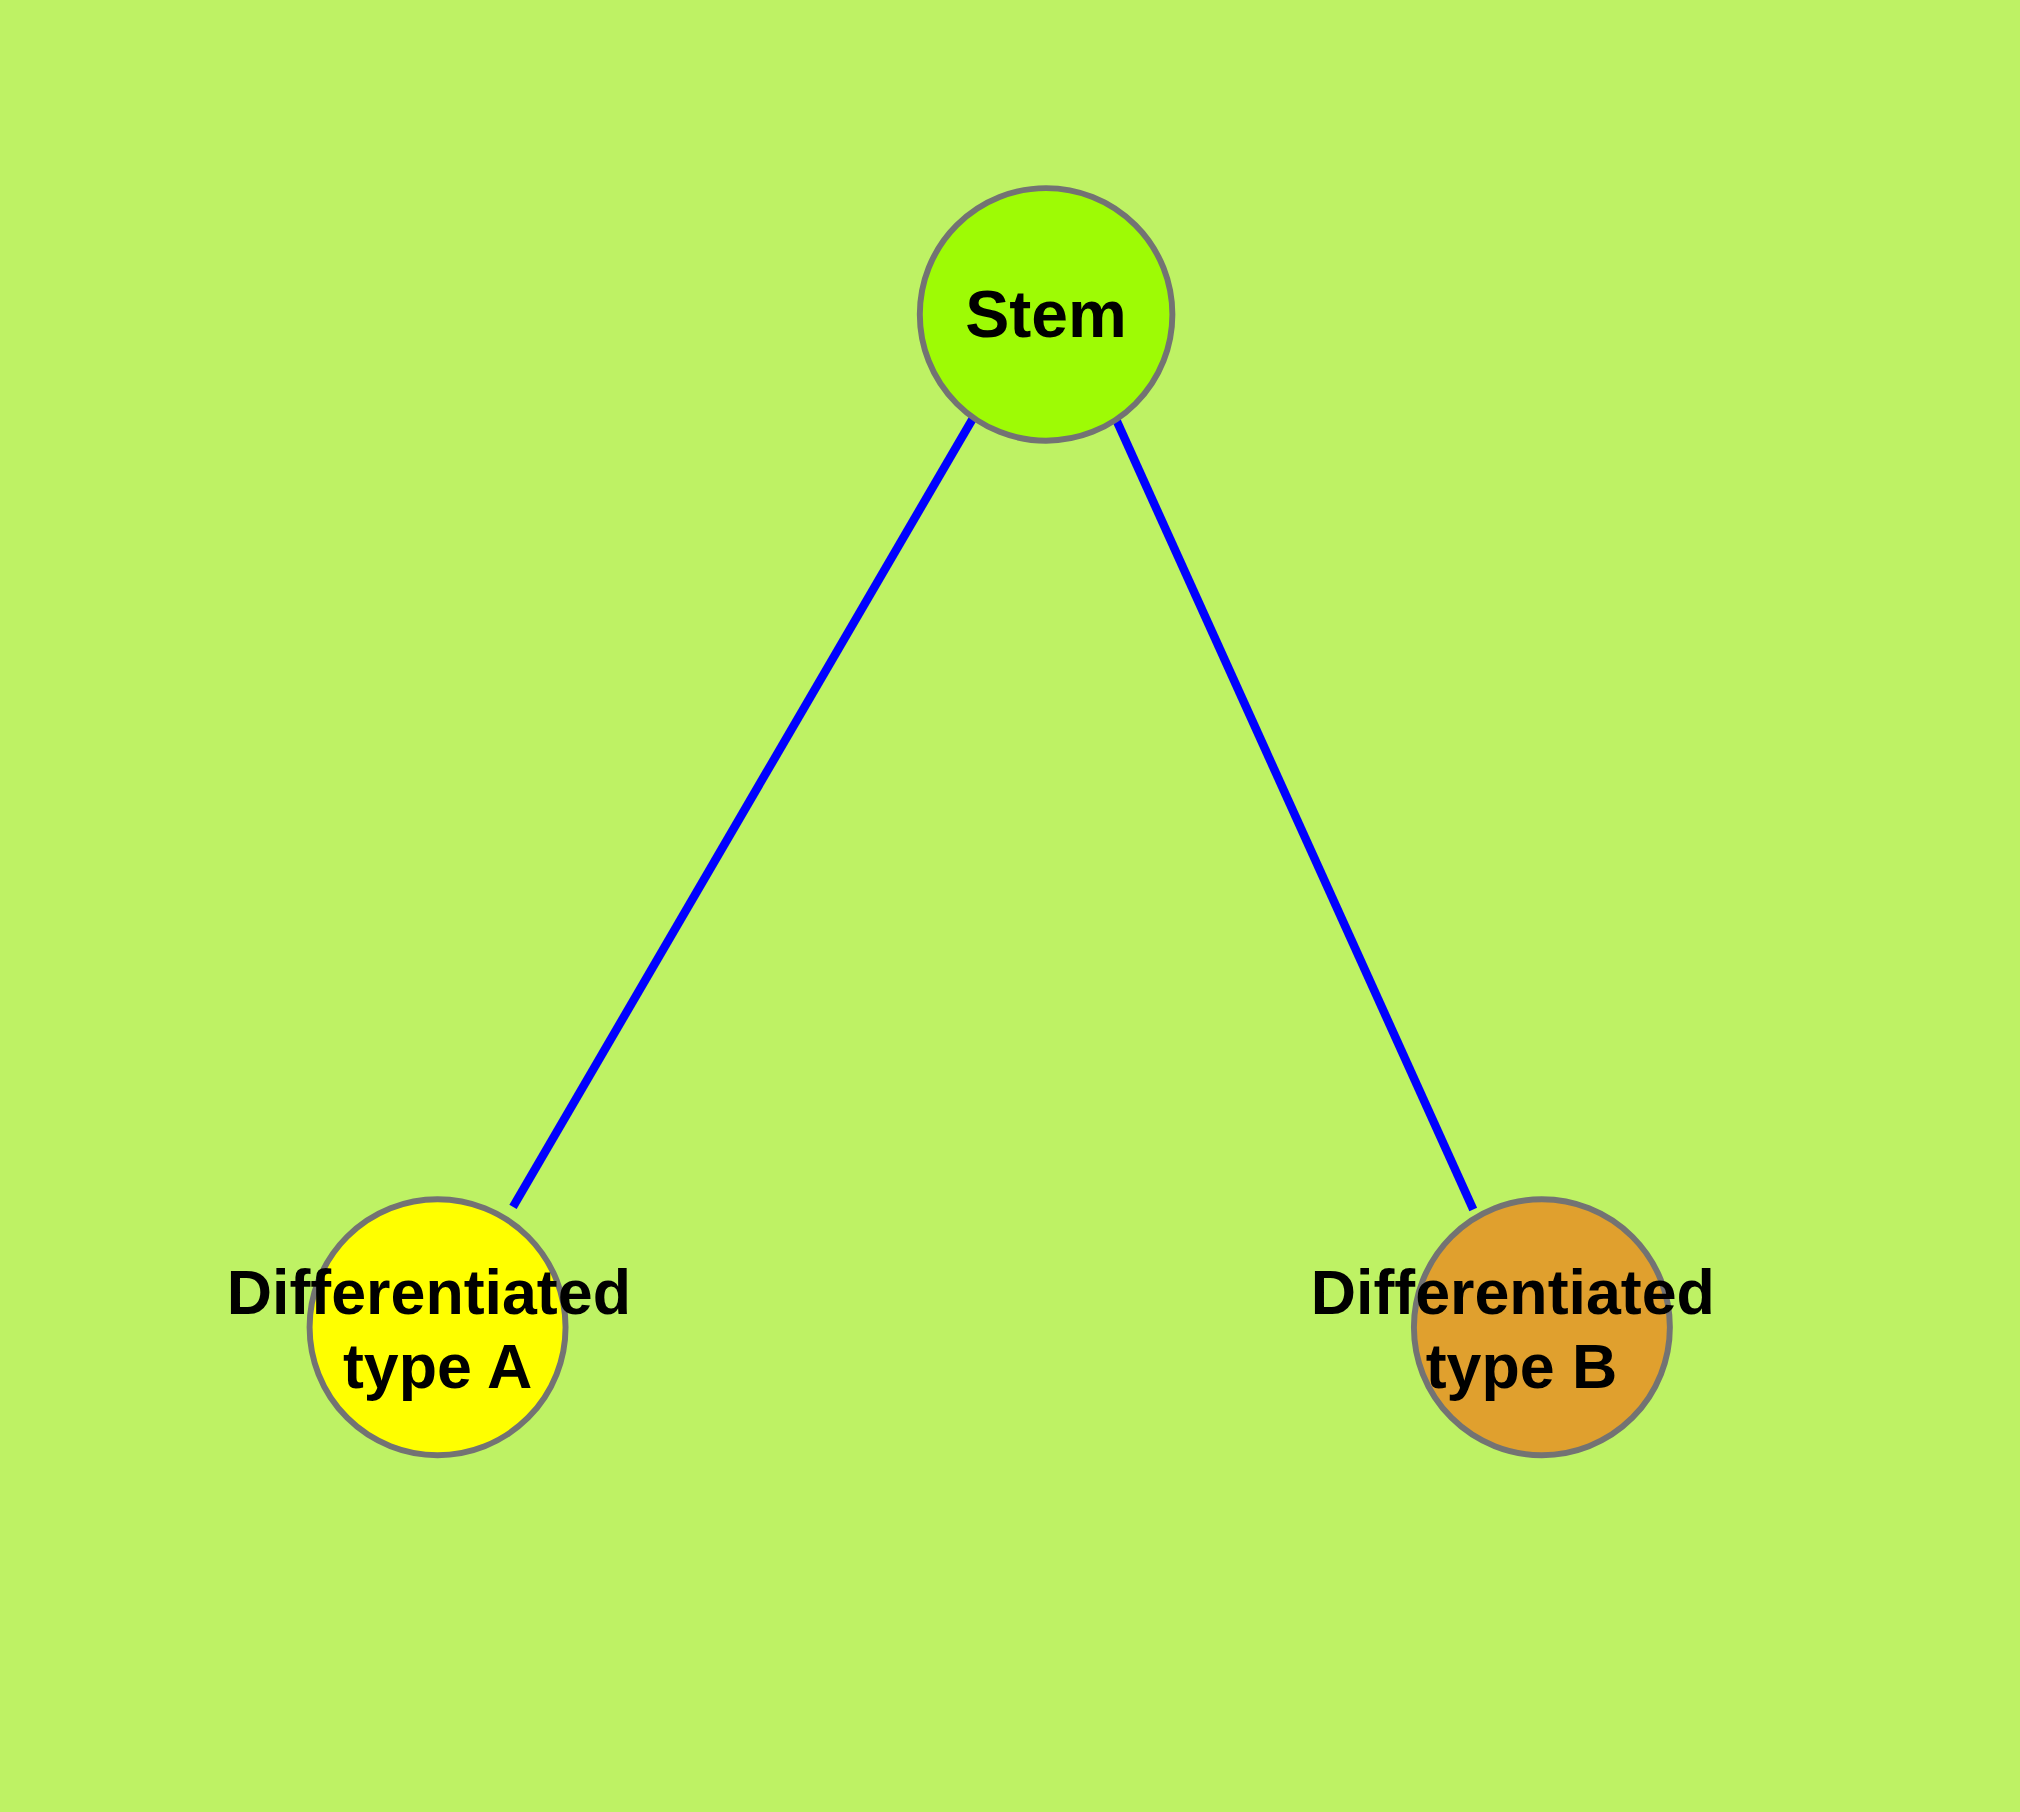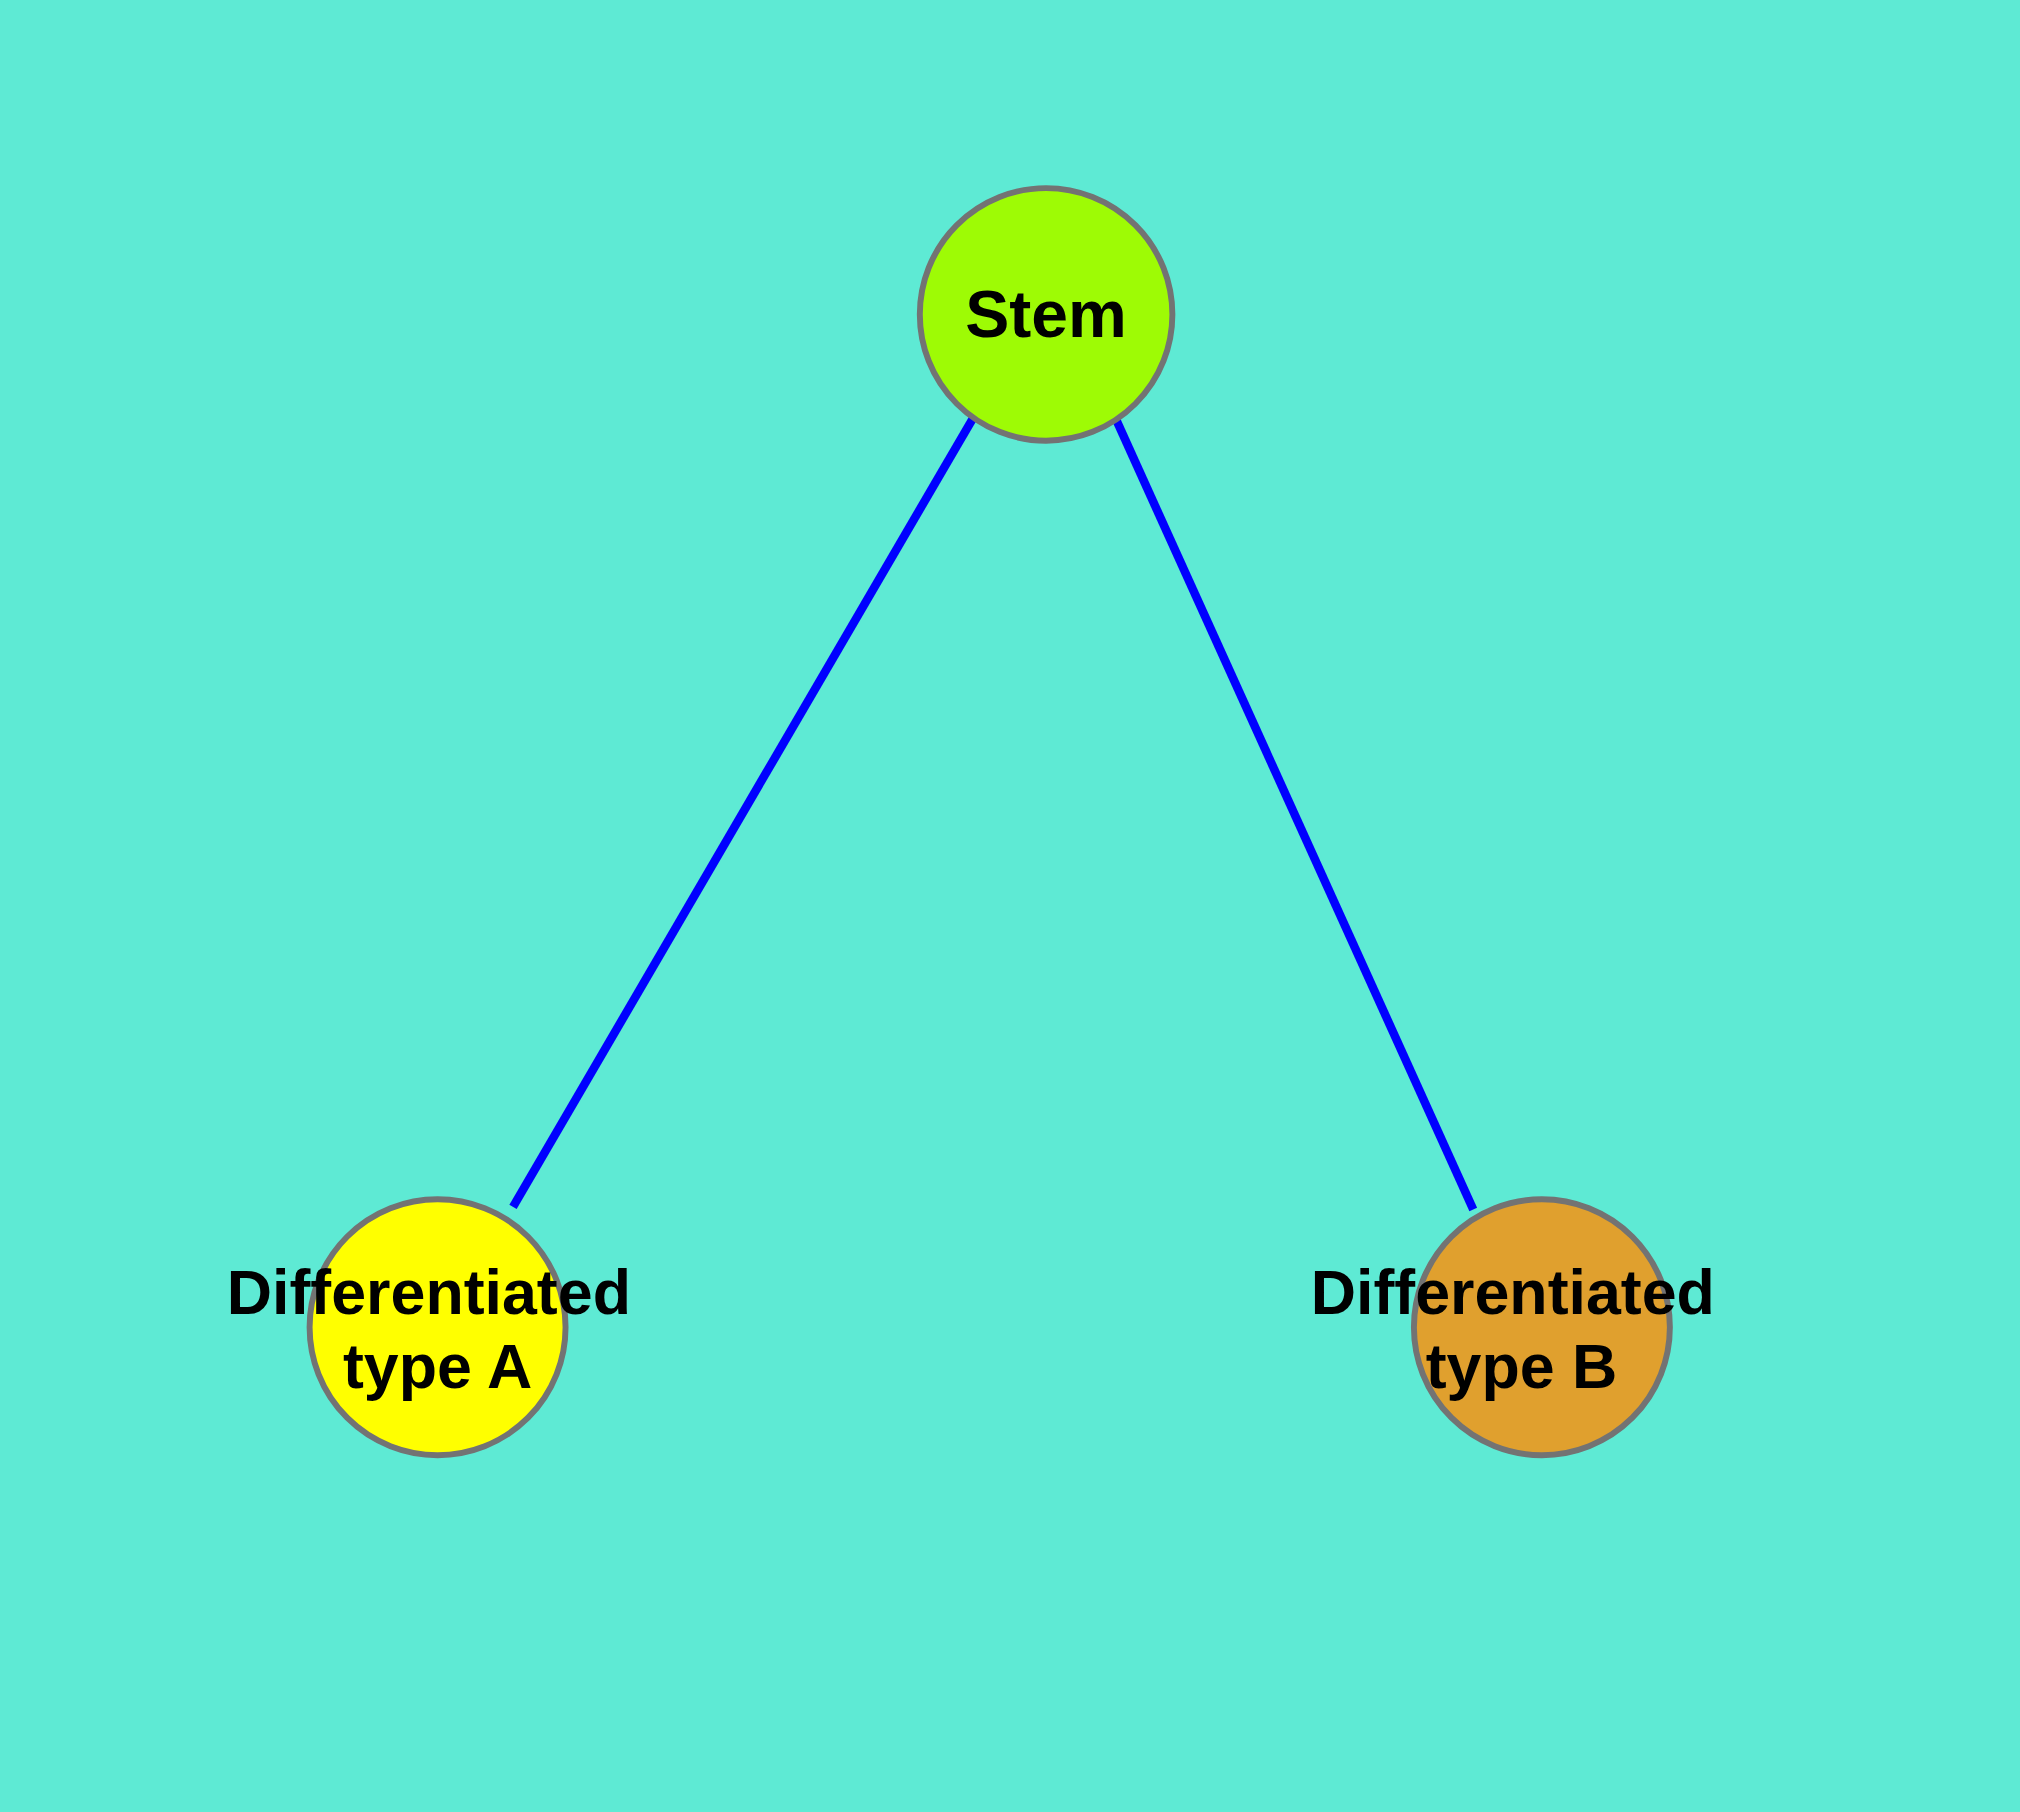--- a/index.html
+++ b/index.html
@@ -5,21 +5,21 @@
 <style>
   html, body {
     margin: 0;
     padding: 0;
     background: #ccccfc;
   }
   #canvas {
     position: relative;
     width: 2021px;
     height: 1812px;
-    background: #5eead4;
+    background: #bef264;
     overflow: hidden;
     font-family: "Liberation Sans", "DejaVu Sans", sans-serif;
   }
   #graph-svg {
     position: absolute;
     left: 0;
     top: 0;
     width: 2021px;
     height: 1812px;
   }

